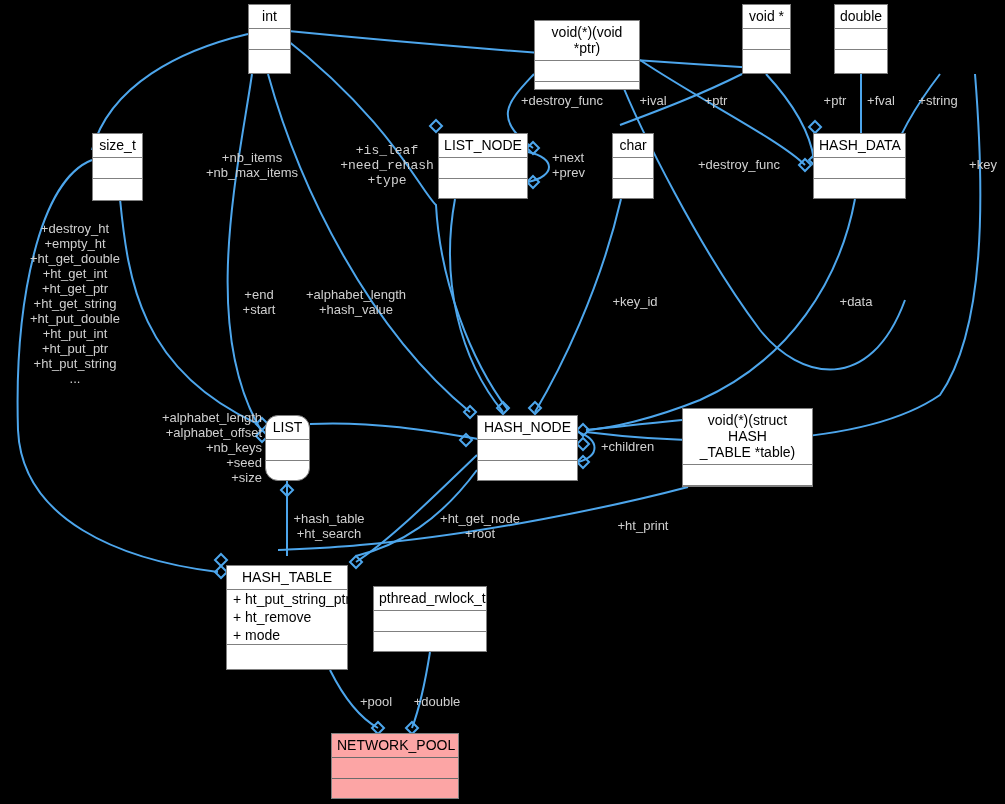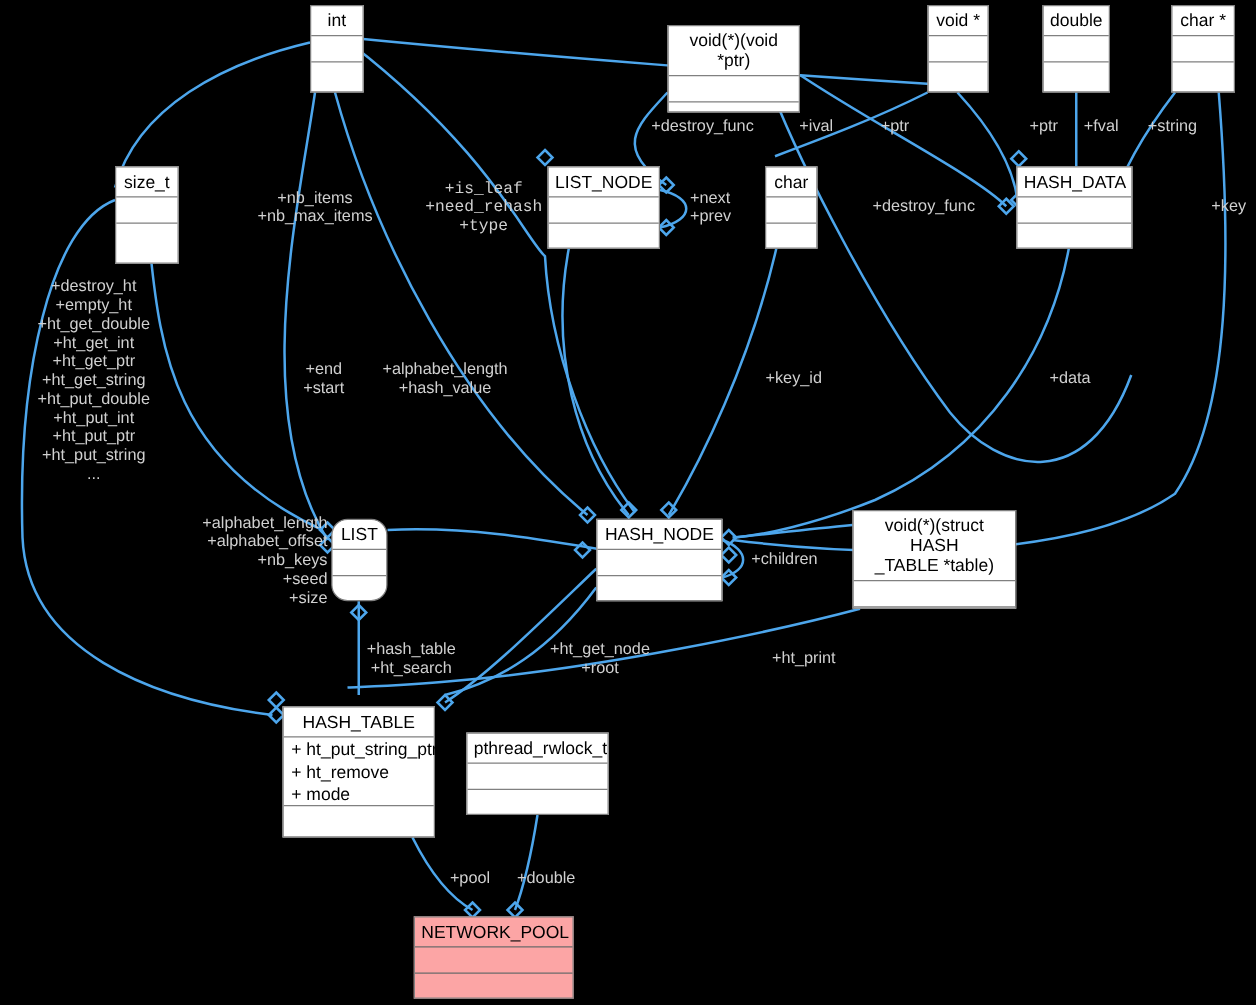--- a/index.html
+++ b/index.html
@@ -134,27 +134,22 @@
     <div class="attrs"></div>
     <div class="ops"></div>
   </div>
 
   <div class="uml plain" style="left:834px;top:4px;width:54px;height:70px;">
     <div class="title">double</div>
     <div class="attrs"></div>
     <div class="ops"></div>
   </div>
 
-  <div class="uml plain" style="left:937px;top:4px;width:51px;height:70px;">
-    <div class="title">char *</div>
-    <div class="attrs"></div>
-    <div class="ops"></div>
-  </div>
-
-  <div class="uml plain" style="left:92px;top:133px;width:51px;height:78px;">
+
+  <div class="uml plain" style="left:92px;top:133px;width:51px;height:68px;">
     <div class="title">size_t</div>
     <div class="attrs"></div>
     <div class="ops"></div>
   </div>
 
   <div class="uml plain" style="left:438px;top:133px;width:90px;height:66px;">
     <div class="title">LIST_NODE</div>
     <div class="attrs"></div>
     <div class="ops"></div>
   </div>

